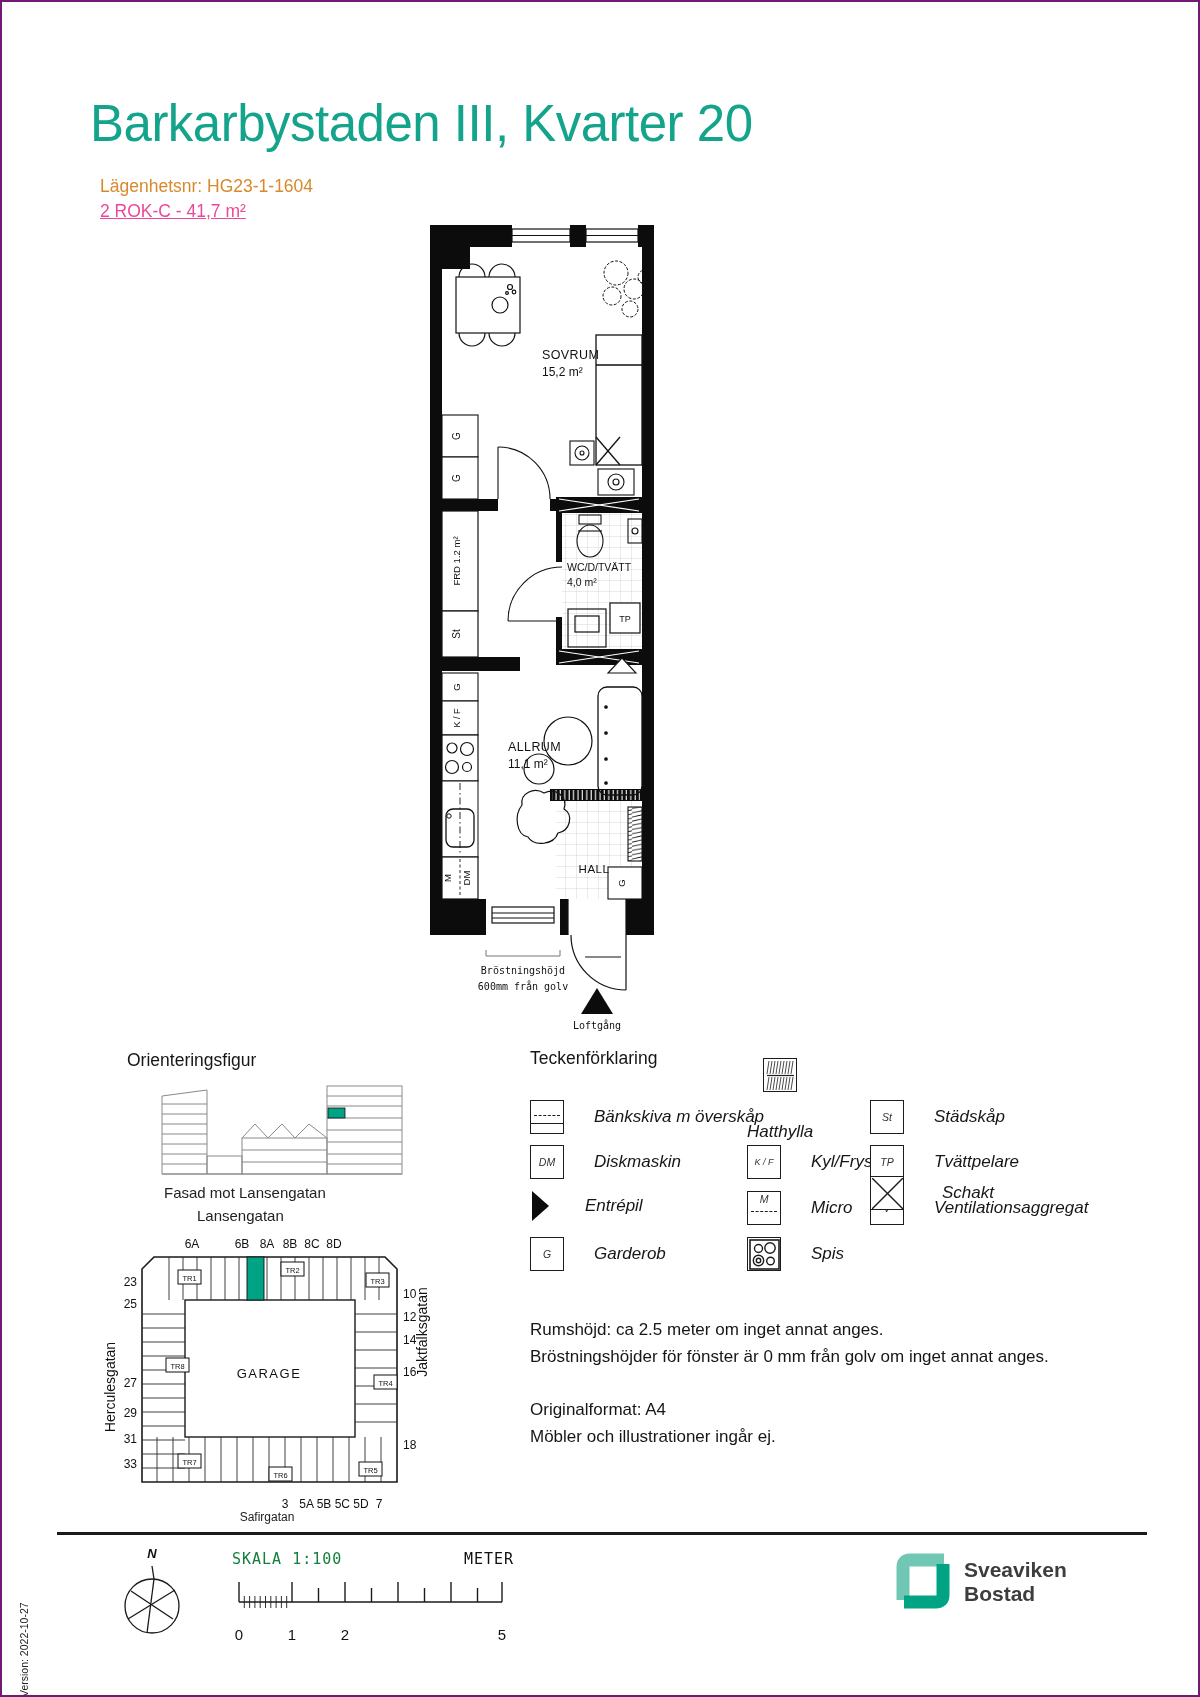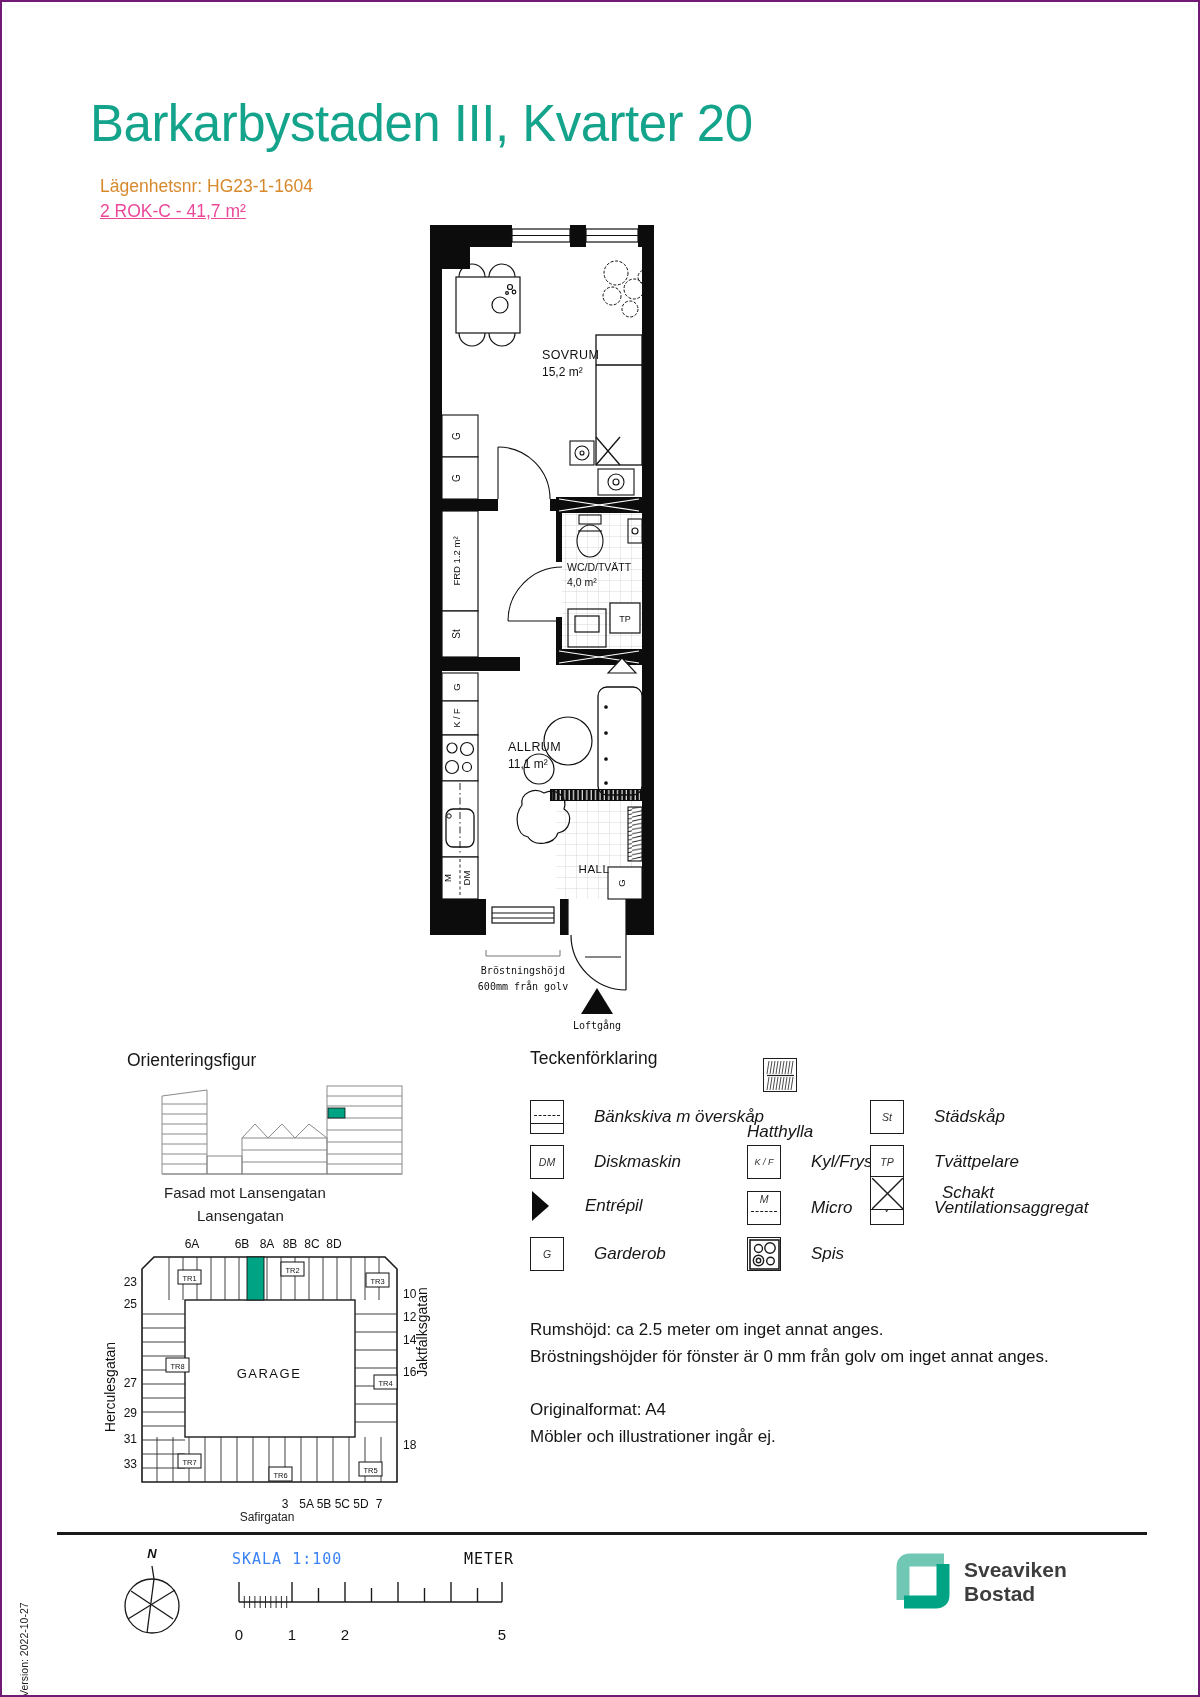--- a/index.html
+++ b/index.html
@@ -499,21 +499,21 @@
     <text x="38" y="16" font-size="13" font-style="italic" font-weight="bold" font-family="Liberation Serif, serif" text-anchor="middle">N</text>
     <g fill="none" stroke="#1a1a1a" stroke-width="1.3">
       <circle cx="38" cy="64" r="27"></circle>
       <line x1="14" y1="77" x2="61" y2="48"></line>
       <line x1="17" y1="49" x2="59" y2="77"></line>
       <line x1="40" y1="37" x2="33" y2="91"></line>
       <line x1="40" y1="37" x2="38" y2="24"></line>
     </g>
   </svg>
 
-  <div class="abs mono" style="left:230px;top:1548px;font-size:15px;letter-spacing:1px;color:#3b82f6;">SKALA 1:100</div>
+  <div class="abs mono" style="left:230px;top:1548px;font-size:15px;letter-spacing:1px;color:#15803d;">SKALA 1:100</div>
   <div class="abs mono" style="left:462px;top:1548px;font-size:15px;letter-spacing:1px;color:#111;">METER</div>
   <svg class="abs" style="left:225px;top:1570px;" width="300" height="75" viewBox="0 0 300 75">
     <g stroke="#1a1a1a" stroke-width="1.4" fill="none">
       <line x1="12" y1="30" x2="275" y2="30"></line>
       <line x1="12" y1="10" x2="12" y2="30"></line>
       <line x1="65" y1="10" x2="65" y2="30"></line>
       <line x1="118" y1="10" x2="118" y2="30"></line>
       <line x1="171" y1="10" x2="171" y2="30"></line>
       <line x1="224" y1="10" x2="224" y2="30"></line>
       <line x1="275" y1="10" x2="275" y2="30"></line>

